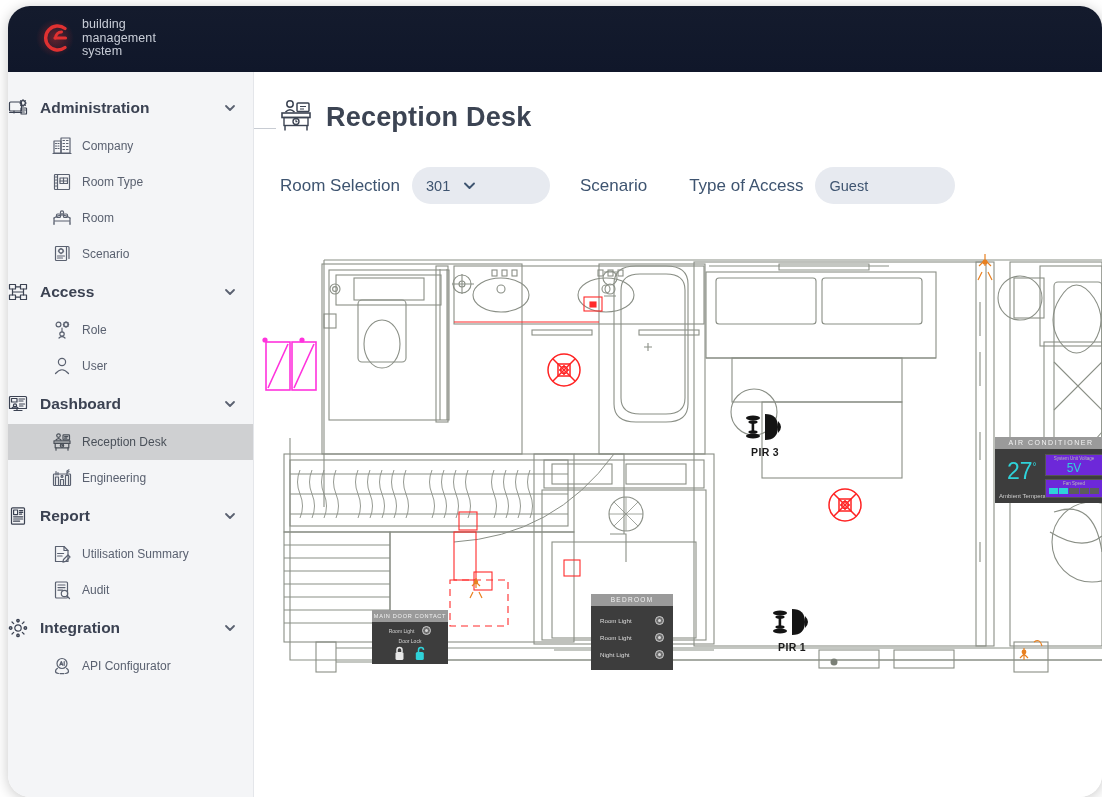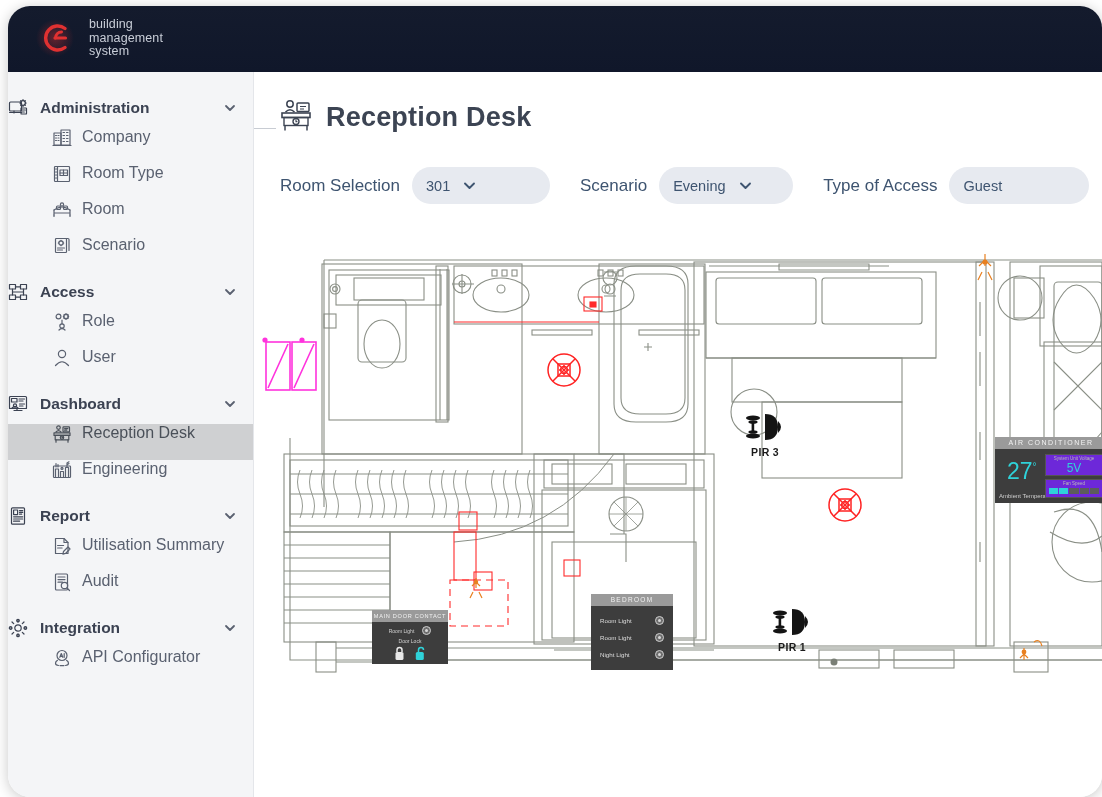--- a/index.html
+++ b/index.html
@@ -18,21 +18,21 @@
     background: #ffffff;
     box-shadow: 0 2px 14px rgba(0,0,0,.22);
   }
   
   .topbar {
     position: absolute; left: 0; top: 0;
     width: 100%; height: 66px;
     background: #111827;
     background: linear-gradient(180deg,#141b2d 0%, #10172a 100%);
   }
-  .brand { position: absolute; left: 27px; top: 12px; display: flex; align-items: center; gap: 14px; }
+  .brand { position: absolute; left: 27px; top: 12px; display: flex; align-items: center; gap: 7px; }
   .brand-mark { position: relative; width: 40px; height: 40px; }
   .brand-mark svg { display: block; }
   .brand-text { color: #c9ced8; font-size: 12.5px; line-height: 13.6px; letter-spacing: .1px; }
   .brand-text div { white-space: nowrap; }
 
   
   .sidebar {
     position: absolute; left: 0; top: 66px;
     width: 246px; height: 725px;
     background: #f4f5f7;
@@ -43,23 +43,23 @@
     display: flex; align-items: center;
     height: 40px; padding-right: 16px;
     cursor: pointer;
   }
   .nav-group-head .ico { width: 26px; flex: none; display:flex; align-items:center; justify-content:flex-start; }
   .nav-group-head .lbl {
     font-size: 15.5px; font-weight: bold; color: #3b4252; flex: 1; padding-left: 6px;
   }
   .chev { width: 14px; height: 14px; flex: none; }
   .nav-item {
-    display: flex; align-items: flex-start;
+    display: flex; align-items: center;
     height: 36px; padding-left: 44px; padding-right: 10px;
-    cursor: pointer; color: #5a6170; font-size: 16px;
+    cursor: pointer; color: #5a6170; font-size: 12px;
   }
   .nav-item .ico { width: 24px; flex: none; display:flex; align-items:center; }
   .nav-item .lbl { padding-left: 6px; white-space: nowrap; }
   .nav-item.active { background: #cfd0d2; color: #4a5059; }
 
   
   .main {
     position: absolute; left: 246px; top: 66px;
     width: 848px; height: 725px;
     background: #ffffff; overflow: hidden;
@@ -396,28 +396,20 @@
         <span class="val">301</span>
         <span class="dchev">
           <svg width="15" height="15" viewBox="0 0 15 15">
               <path d="M3 5.5 L7.5 10 L12 5.5" fill="none" stroke="#3e5470" stroke-width="1.9" stroke-linecap="round" stroke-linejoin="round"></path>
             </svg>
         </span>
       </div>
       <span class="gap-lg"></span>
       <span class="ctrl-label">Scenario</span>
       <span class="gap-sm"></span>
-      <div class="pill" style="width:134px;">
-        <span class="val">Evening</span>
-        <span class="dchev">
-          <svg width="15" height="15" viewBox="0 0 15 15">
-              <path d="M3 5.5 L7.5 10 L12 5.5" fill="none" stroke="#3e5470" stroke-width="1.9" stroke-linecap="round" stroke-linejoin="round"></path>
-            </svg>
-        </span>
-      </div>
       <span class="gap-lg"></span>
       <span class="ctrl-label">Type of Access</span>
       <span class="gap-sm"></span>
       <div class="pill" style="width:140px;">
         <span class="val">Guest</span>
       </div>
     </div>
 
     <div class="plan-wrap">
       <svg class="plan" viewBox="0 0 848 555">

